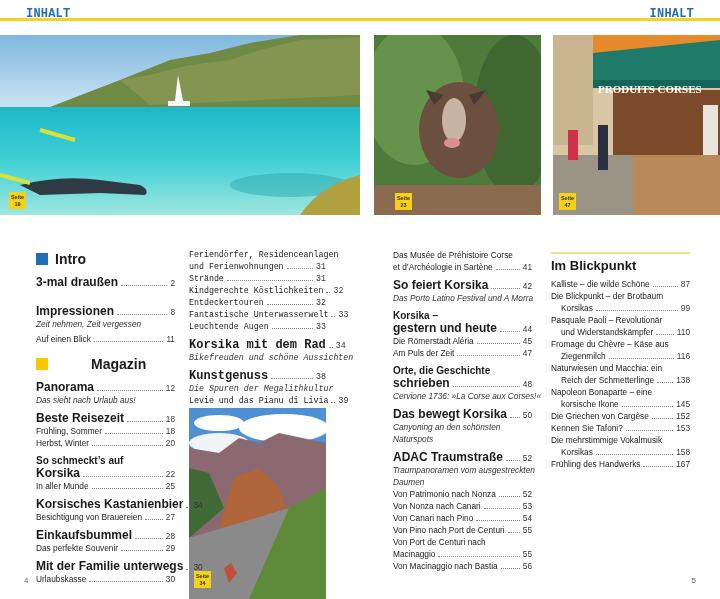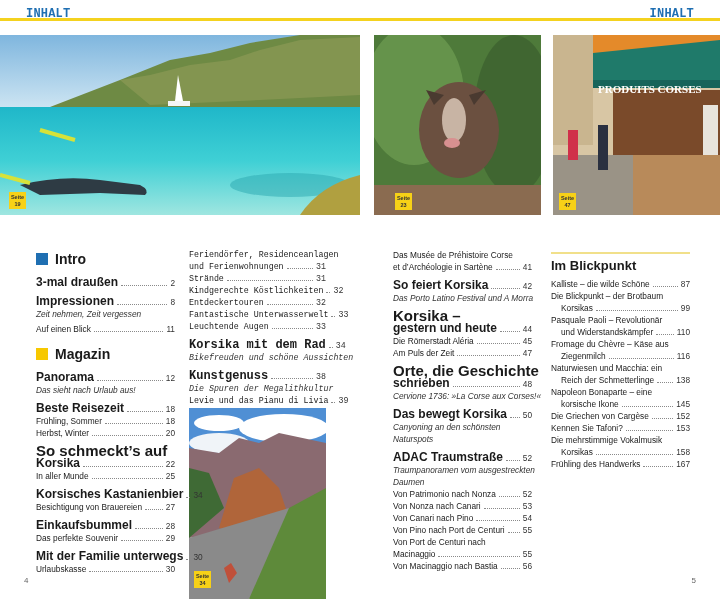--- a/index.html
+++ b/index.html
@@ -20,21 +20,21 @@
   .section-sq { width: 12px; height: 12px; margin-right: 7px; }
   .entry { display: flex; align-items: baseline; white-space: nowrap; }
   .entry .t { flex: 0 0 auto; }
   .entry .dots { flex: 1 1 auto; border-bottom: 1px dotted #8a8a8a; margin: 0 3px 2px 3px; height: 1px; min-width: 4px; }
   .entry .p { flex: 0 0 auto; color: #333; }
   .entry.bold .t { font-weight: bold; font-size: 12px; }
   .entry.bold { margin-top: 6px; line-height: 12px; }
   .entry.indent { padding-left: 10px; }
   .sub { font-style: italic; color: #333; white-space: nowrap; }
   .ml { white-space: nowrap; }
-  .ml.bold { font-weight: bold; font-size: 15px; margin-top: 6px; }
+  .ml.bold { font-weight: bold; font-size: 10px; margin-top: 6px; }
   .first { margin-top: 0 !important; }
 
   .blick-rule { position: absolute; left: 551px; top: 252px; width: 139px; height: 2px; background: #f1e08a; }
   .blick-title { font-size: 13px; font-weight: bold; margin-bottom: 6px; margin-top: 2px; }
 
   .folio { position: absolute; top: 576px; font-size: 8px; color: #666; }
 </style>
 </head>
 <body>
 
@@ -134,33 +134,33 @@
 <div class="col" style="left:36px;top:250px;width:139px;">
   <div class="section-head">
     <span class="section-sq" style="background:#1f6fb2;"></span>
     <span>Intro</span>
   </div>
   <div class="entry bold first">
       <span class="t">3-mal draußen</span>
       <span class="dots"></span>
       <span class="p">2</span>
     </div>
-  <div class="entry bold" style="margin-top:6px;">
+  <div class="entry bold" style="margin-top:16px;">
       <span class="t">Impressionen</span>
       <span class="dots"></span>
       <span class="p">8</span>
     </div>
   <div class="sub">Zeit nehmen, Zeit vergessen</div>
   <div class="entry" style="margin-top:3px;justify-content:flex-end;">
       <span class="t">Auf einen Blick</span>
       <span class="dots"></span>
       <span class="p">11</span>
     </div>
 
-  <div class="section-head" style="margin-top:10px;">
+  <div class="section-head" style="margin-top:10px;gap:36px;">
     <span class="section-sq" style="background:#f7c800;"></span>
     <span>Magazin</span>
   </div>
   <div class="entry bold first">
       <span class="t">Panorama</span>
       <span class="dots"></span>
       <span class="p">12</span>
     </div>
   <div class="sub">Das sieht nach Urlaub aus!</div>
   <div class="entry bold">

